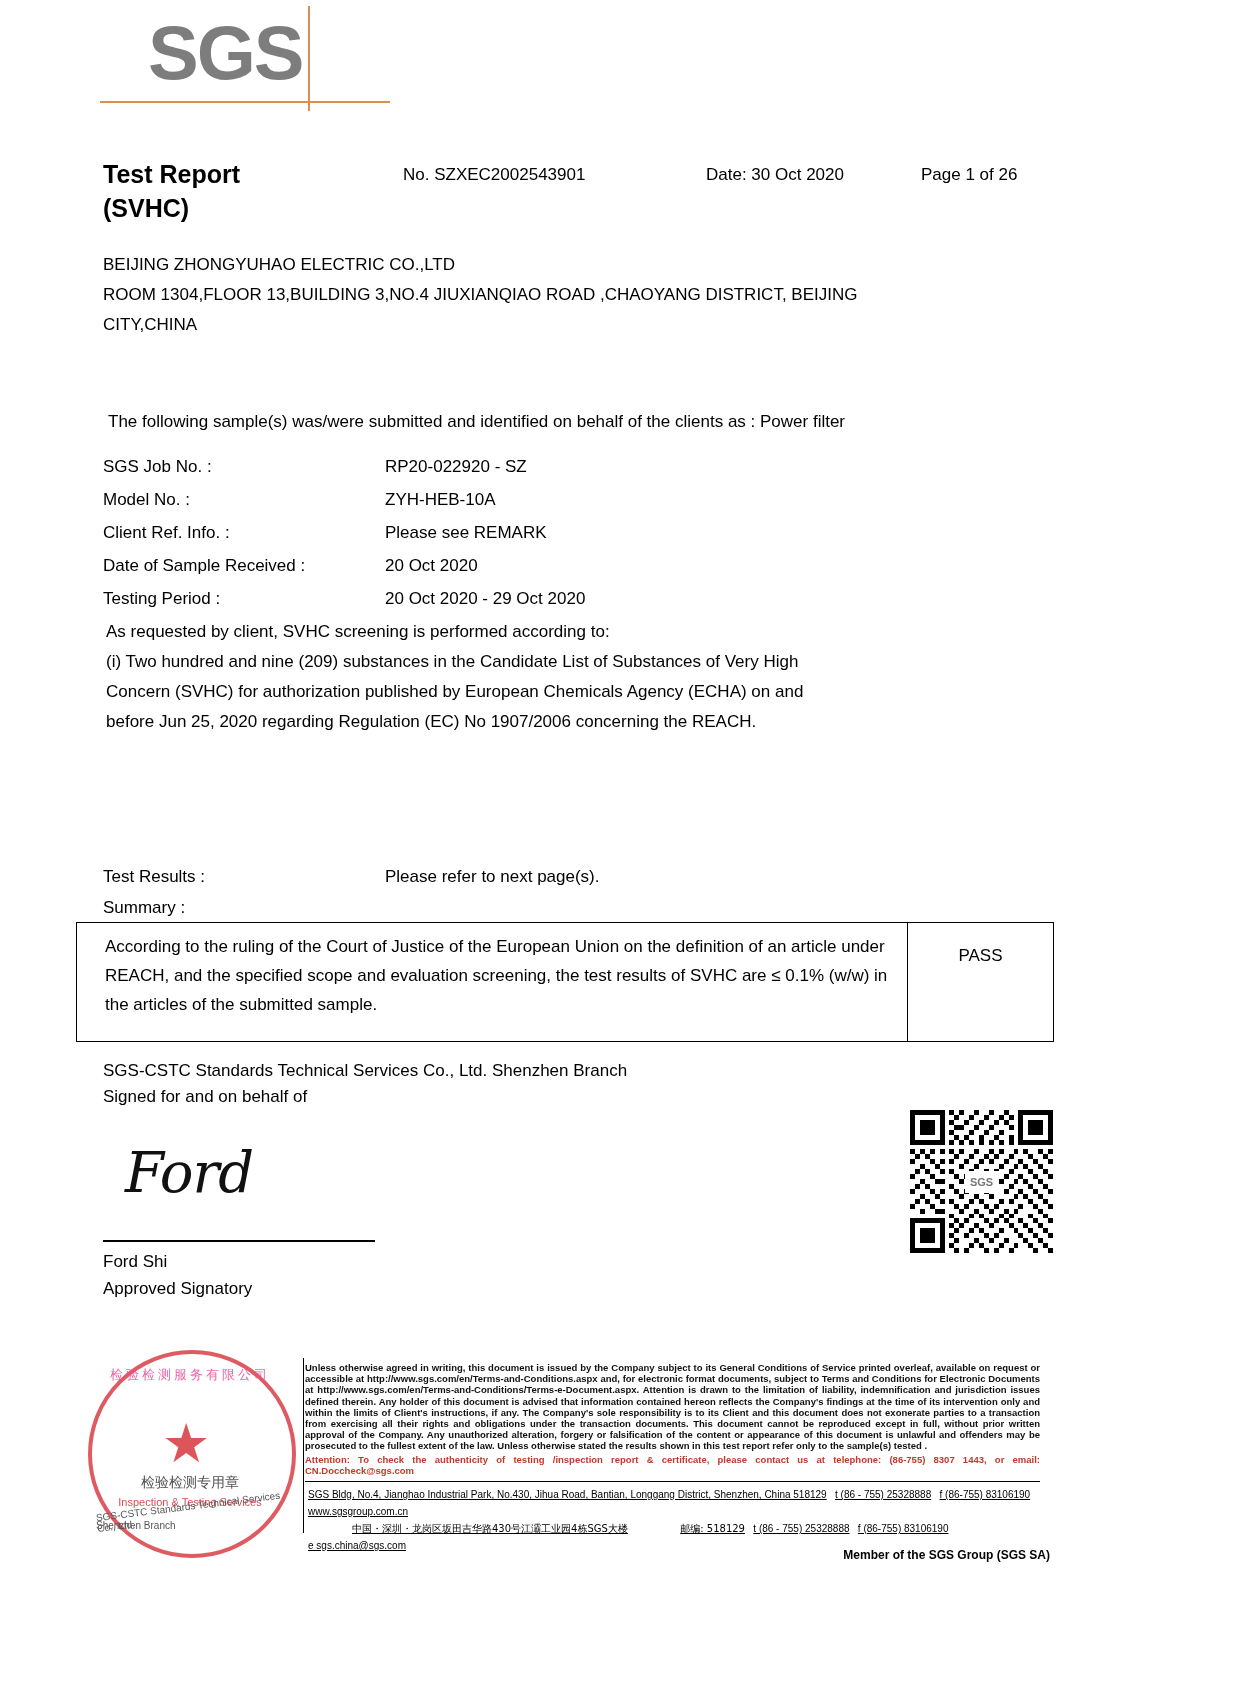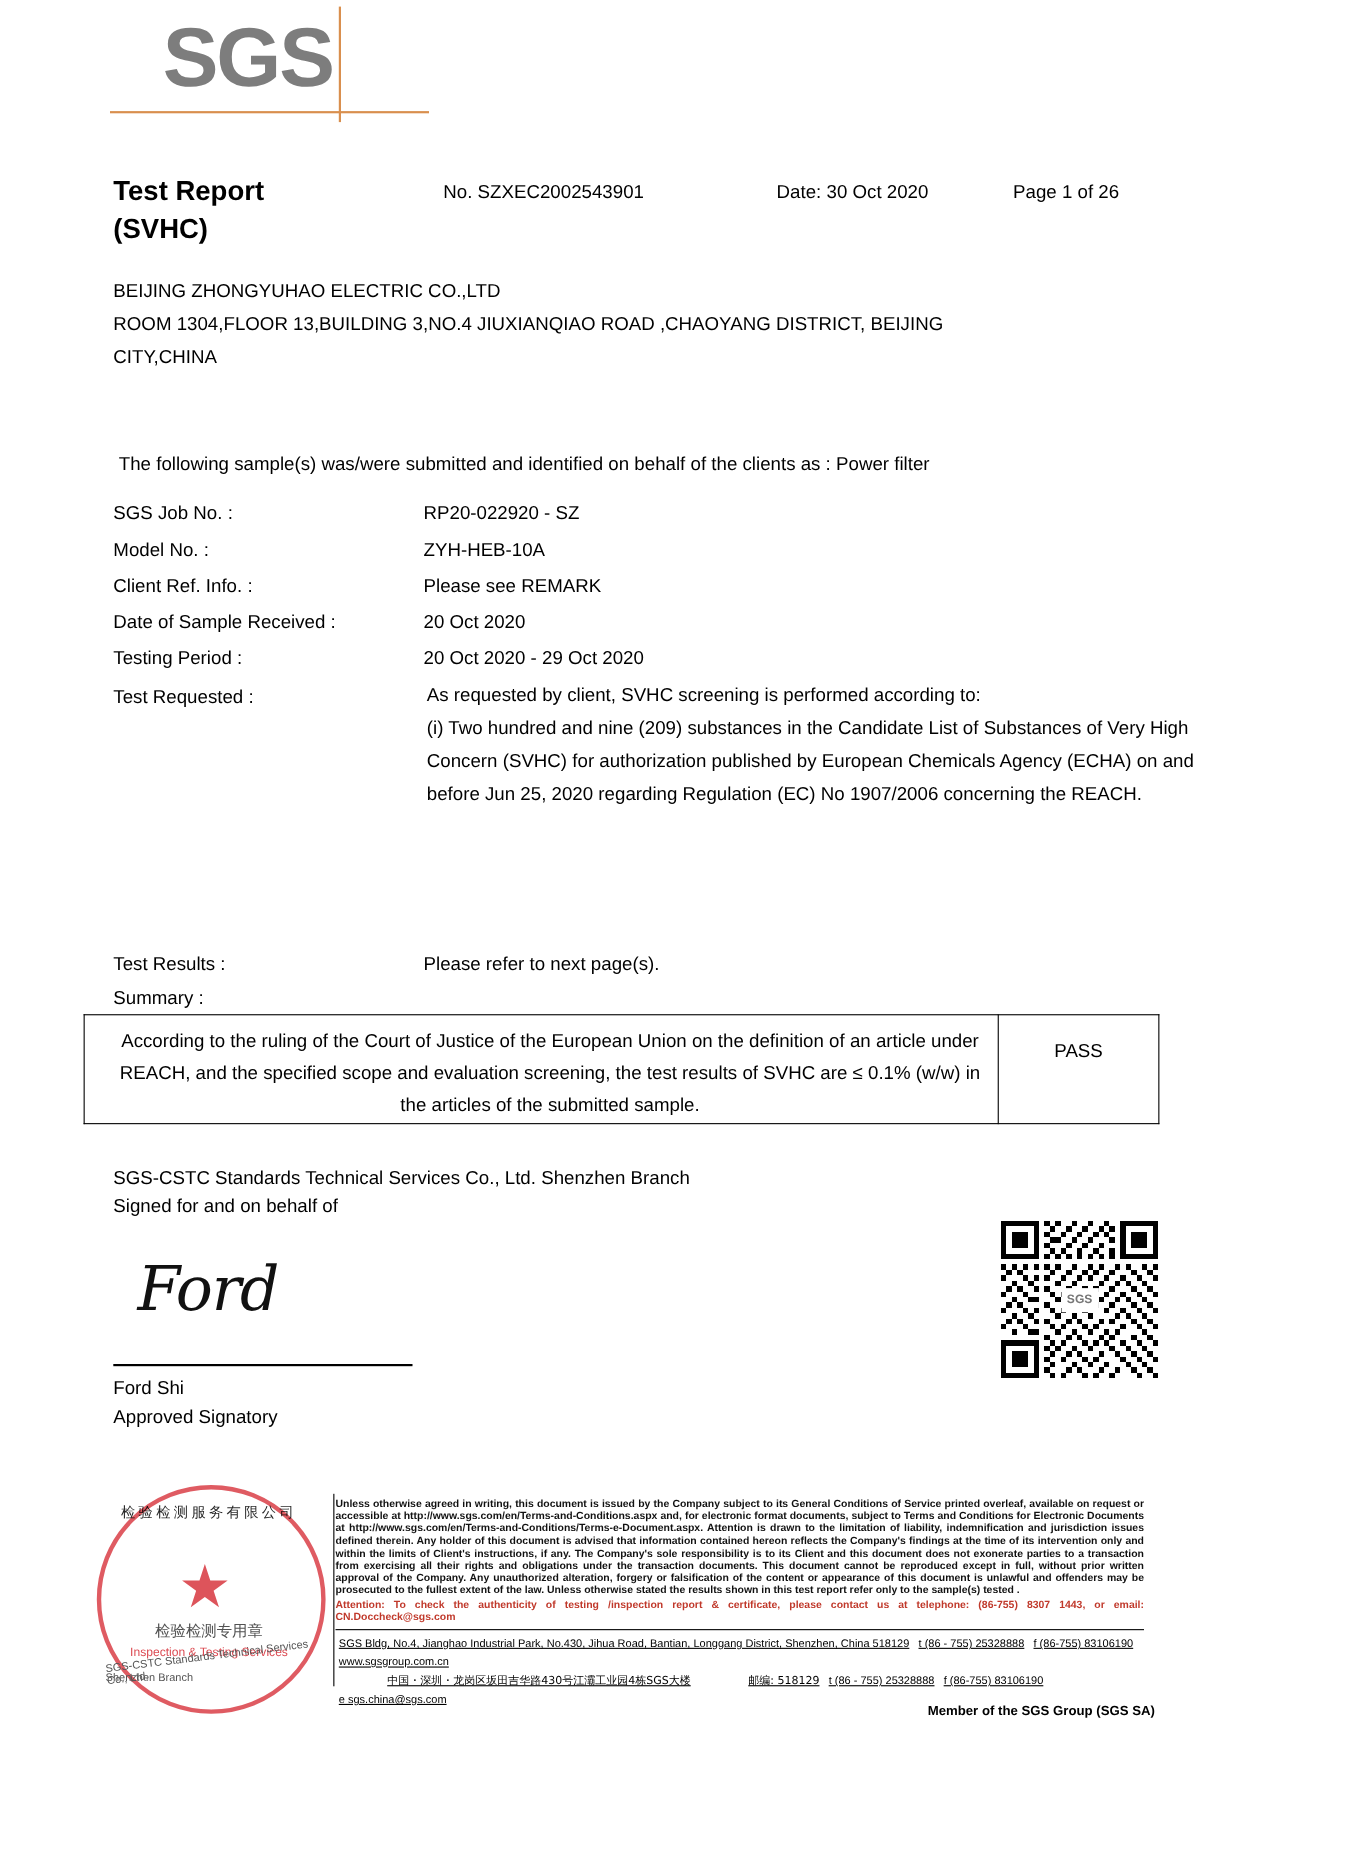--- a/index.html
+++ b/index.html
@@ -179,23 +179,22 @@
     border: 1px solid #000;
     border-collapse: collapse;
   }
   .summary-table td {
     border: 1px solid #000;
     font-size: 17px;
     line-height: 29px;
     vertical-align: top;
   }
   .summary-text-cell {
-    padding: 9px 12px 2px 28px;
+    padding: 9px 12px 22px 28px;
     width: 790px;
-    text-align: center;
   }
   .summary-verdict-cell {
     text-align: center;
     padding-top: 18px;
     font-size: 17px;
   }
 
   
   .sign-block {
     position: absolute;
@@ -280,21 +279,21 @@
     line-height: 54px;
     opacity: 0.85;
   }
   .stamp .cn-top {
     position: absolute;
     left: 22px;
     top: 16px;
     width: 160px;
     text-align: center;
     font-size: 13px;
-    color: #000000;
+    color: #ec4899;
     letter-spacing: 3px;
     opacity: 0.85;
   }
   .stamp .cn-mid {
     position: absolute;
     left: 40px;
     top: 124px;
     width: 124px;
     text-align: center;
     font-size: 14px;
@@ -424,21 +423,21 @@
 
   <div class="field-row">
     <span class="field-label">Date of Sample Received :</span><span class="field-value">20 Oct 2020</span>
   </div>
 
   <div class="field-row">
     <span class="field-label">Testing Period :</span><span class="field-value">20 Oct 2020 - 29 Oct 2020</span>
   </div>
 
   <div class="test-req-row">
-    <span class="test-req-label">Test Requested :</span><span class="test-req-body">
+    <span class="test-req-body">
       <p>As requested by client, SVHC screening is performed according to:</p>
       <p>(i) Two hundred and nine (209) substances in the Candidate List of Substances of Very High Concern (SVHC) for authorization published by European Chemicals Agency (ECHA) on and before Jun 25, 2020 regarding Regulation (EC) No 1907/2006 concerning the REACH.</p>
     </span>
   </div>
 </div>
 
 <div class="results-row">
   <span class="field-label">Test Results :</span><span class="field-value">Please refer to next page(s).</span>
 </div>
 

